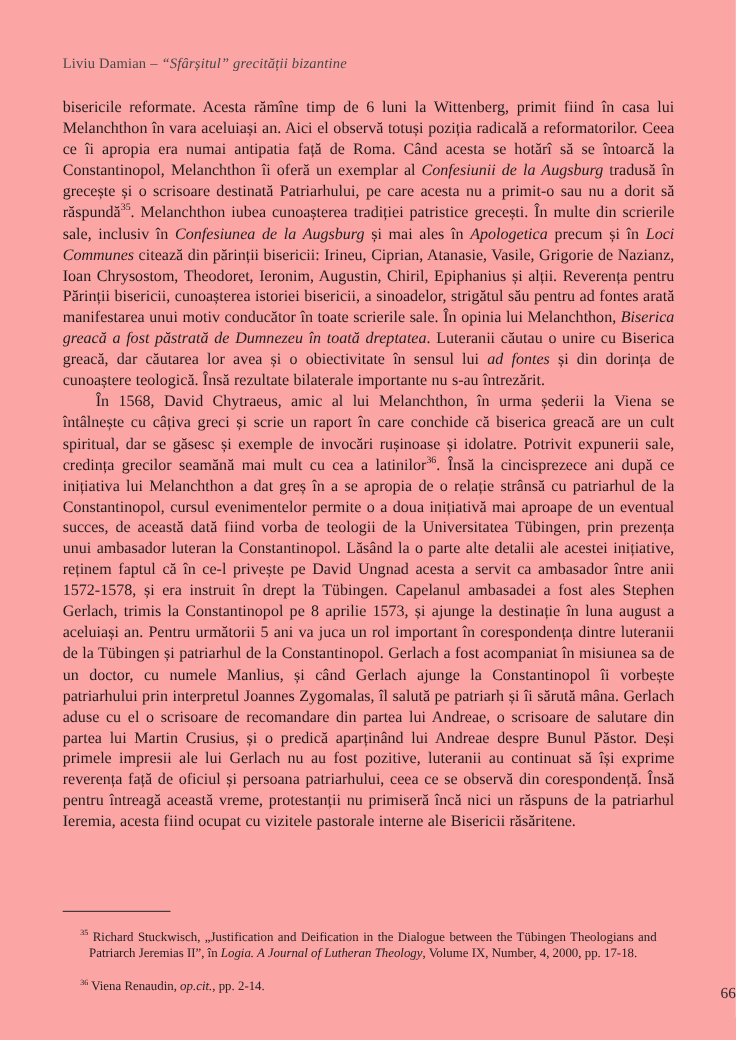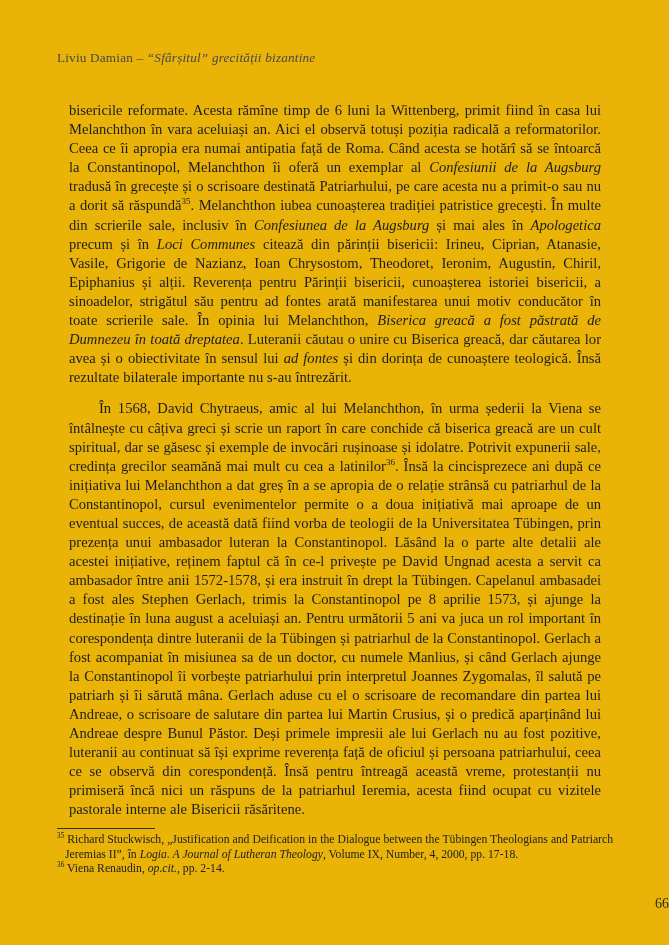--- a/index.html
+++ b/index.html
@@ -4,21 +4,21 @@
 <style>
   html, body {
     margin: 0;
     padding: 0;
     background: #ffffff;
   }
   .page {
     position: relative;
     width: 669px;
     height: 945px;
-    background: #eab308;
+    background: #fca5a5;
     font-family: "Liberation Serif", serif;
     color: #1d1d1d;
     overflow: hidden;
     box-sizing: border-box;
   }
   .content {
     position: absolute;
     left: 57px;
     right: 56px;
     top: 50px;
@@ -34,21 +34,21 @@
     font-style: italic;
   }
   .body-text {
     height: 738px;
     overflow: hidden;
     text-align: justify;
     font-size: 14.6px;
     line-height: 19.1px;
     word-spacing: 0.3px;
   }
-  .para { margin: 12px; }
+  .para { margin: 0; }
   .para.indent { text-indent: 30px; }
   .body-text i { font-style: italic; }
   sup {
     font-size: 0.62em;
     vertical-align: super;
     line-height: 0;
   }
   .footnote-block {
     position: absolute;
     left: 57px;
@@ -61,21 +61,21 @@
     border-top: 1.2px solid #2e2e2e;
     margin-bottom: 4px;
   }
   .footnote {
     font-size: 11.7px;
     line-height: 14.6px;
     text-align: justify;
     color: #222222;
     padding-left: 8px;
     text-indent: -8px;
-    margin: 0;
+    margin: 16px;
   }
   .footnote i { font-style: italic; }
   .page-number {
     position: absolute;
     bottom: 33px;
     left: 0;
     width: 100%;
     text-align: right;
     font-size: 14px;
     color: #2b2b2b;

